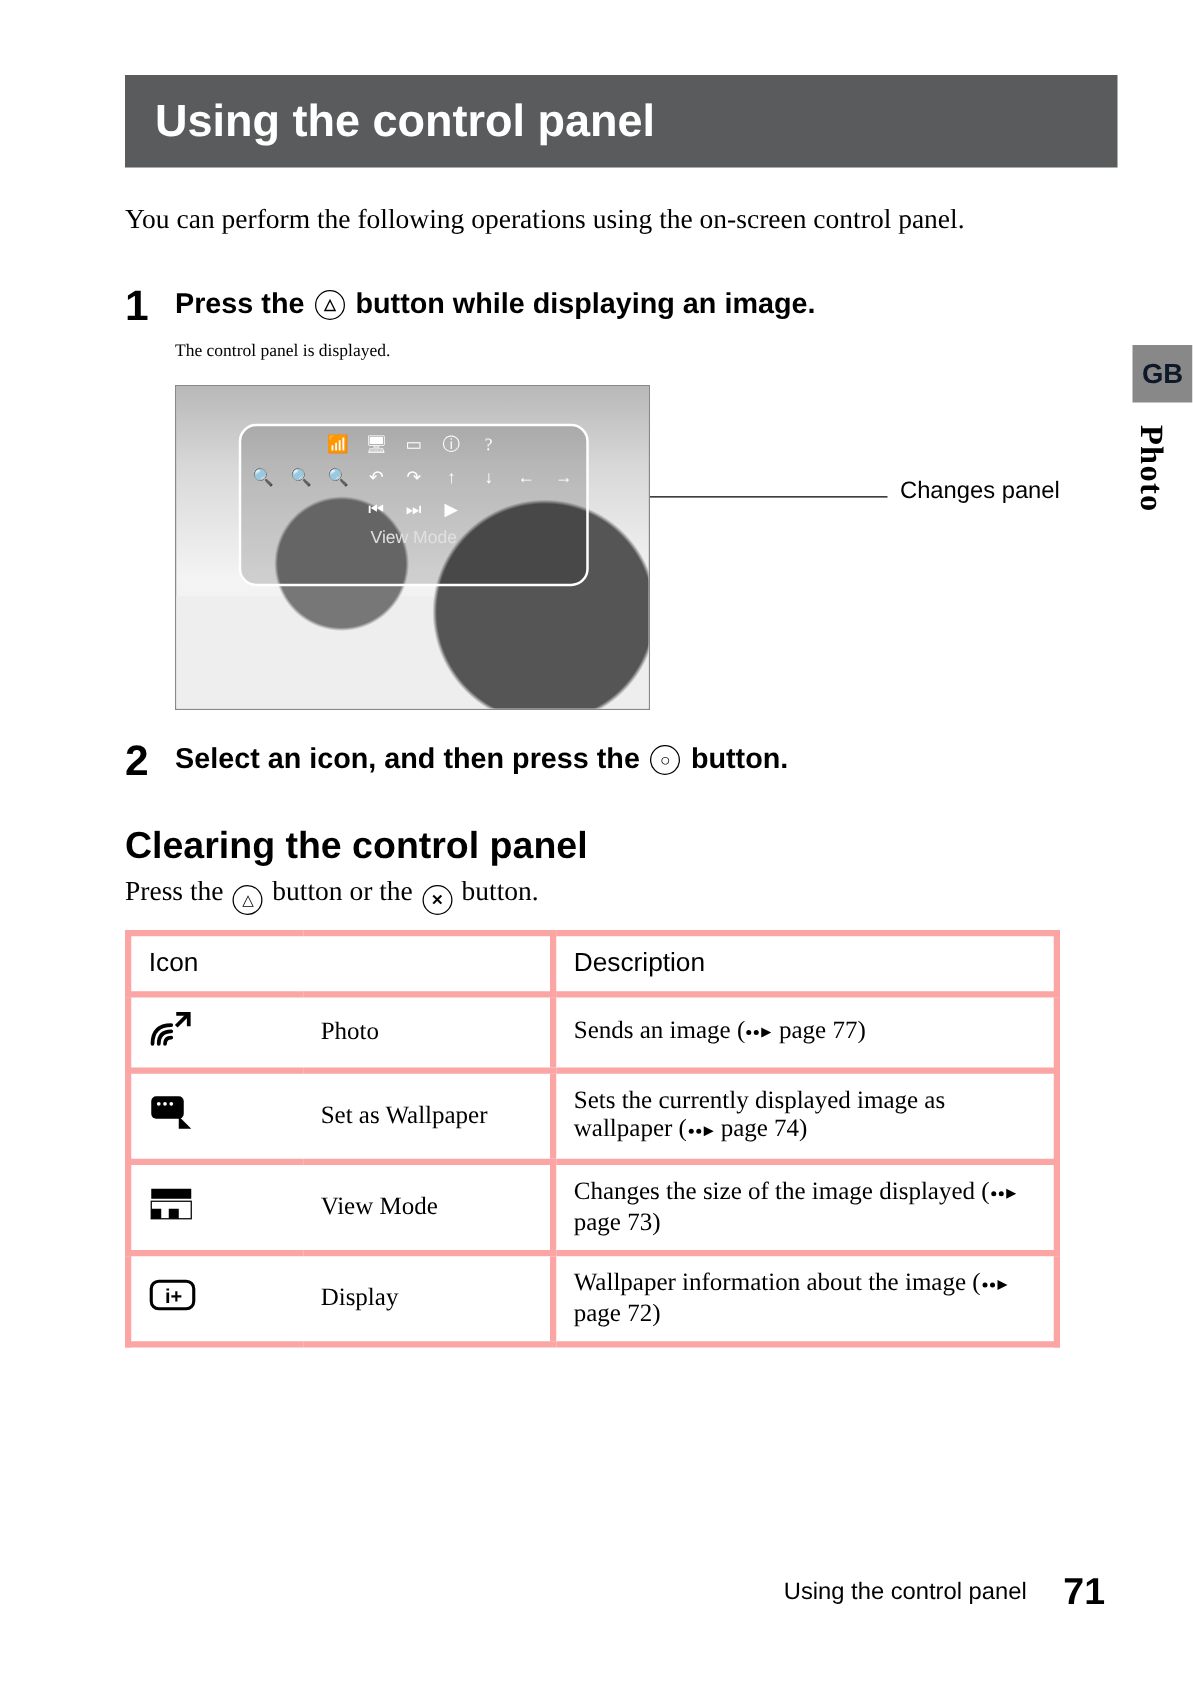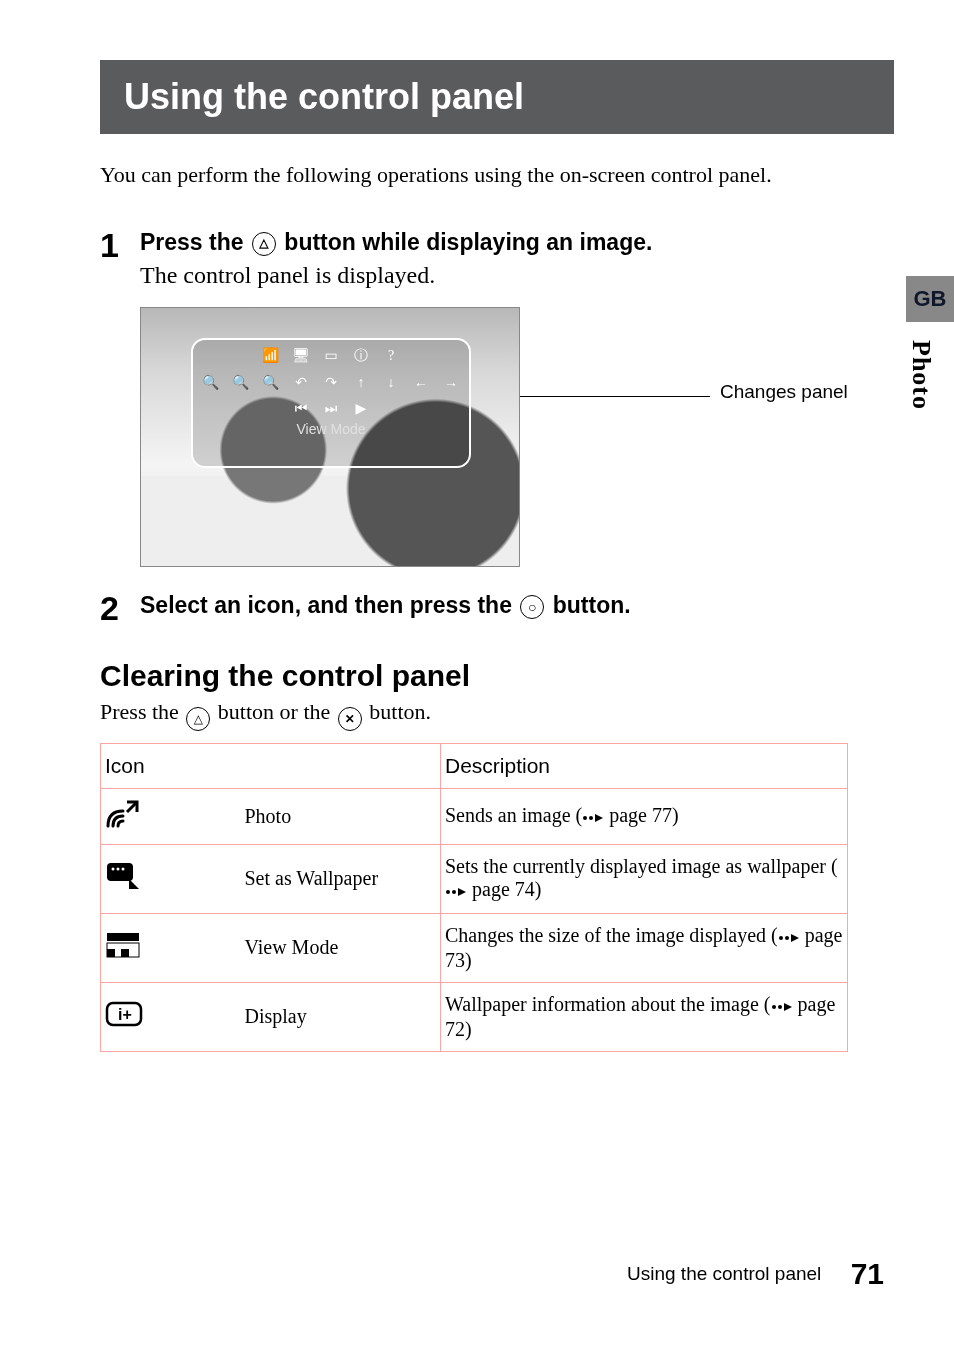--- a/index.html
+++ b/index.html
@@ -43,22 +43,22 @@
   }
   .step-body { flex: 1; }
   .step-title {
     font-family: Arial, Helvetica, sans-serif;
     font-weight: bold;
     font-size: 23px;
     line-height: 1.3;
   }
   .step-title .inline-icon { vertical-align: middle; }
   .step-sub {
-    font-size: 24px;
-    margin-top: 4px;
+    font-size: 14px;
+    margin-top: 16px;
   }
   .screenshot-wrap {
     display: flex;
     align-items: center;
     margin: 18px 0 24px 40px;
   }
   .screenshot {
     position: relative;
     width: 380px;
     height: 260px;
@@ -174,22 +174,22 @@
     vertical-align: -2px;
   }
   .pageref svg { display: inline; }
 
   table.ops {
     border-collapse: collapse;
     width: 748px;
     margin-top: 12px;
   }
   table.ops th, table.ops td {
-    border: 1px solid #fca5a5;
-    padding: 10px 4px;
+    border: 5px solid #fca5a5;
+    padding: 10px 14px;
     font-size: 20px;
     text-align: left;
     vertical-align: middle;
   }
   table.ops th {
     font-family: Arial, Helvetica, sans-serif;
     font-weight: normal;
     font-size: 21px;
   }
   table.ops td.icon-cell { width: 140px; text-align: left; }

